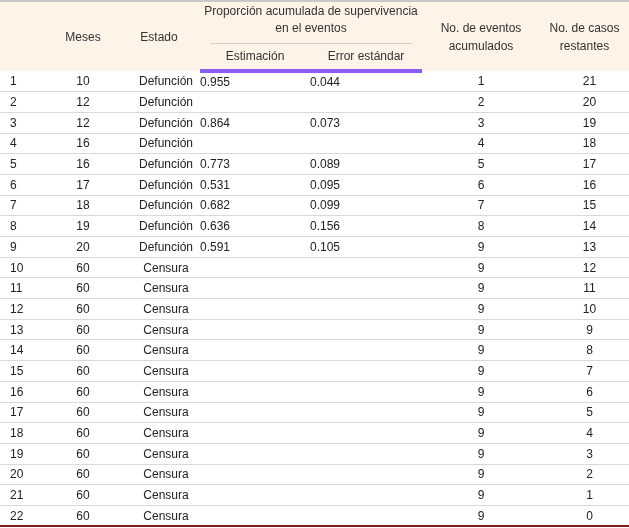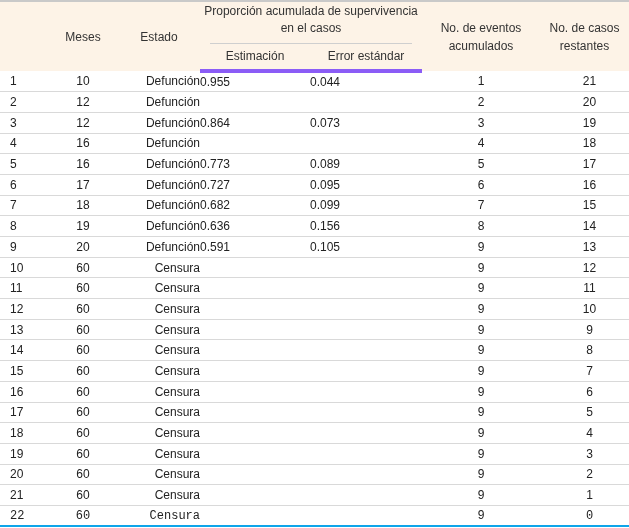--- a/index.html
+++ b/index.html
@@ -60,26 +60,25 @@
     }
     tbody tr {
       height: 20.7px;
     }
     tbody td {
       border-bottom: 1.5px solid #d9d9d9;
       padding: 0;
       white-space: nowrap;
     }
     tbody tr:last-child td {
-      border-bottom: 2px solid #0ea5e9;
-      font-family: Liberation Mono, monospace;
+      border-bottom: 2px solid #7f1d1d;
     }
     .c-idx { text-align: left; padding-left: 10px; }
     .c-mes { text-align: center; }
-    .c-est { text-align: right; padding-left: 14px; }
+    .c-est { text-align: center; padding-left: 14px; }
     .c-num { text-align: left; }
     .c-evt { text-align: center; }
     .c-rest { text-align: center; padding-left: 10px; }
   </style>
 </head>
 <body>
 
 <table>
   <colgroup>
     <col style="width:48px">
@@ -90,21 +89,21 @@
     <col style="width:118px">
     <col style="width:89px">
   </colgroup>
   <thead>
     <tr class="h1">
       <th rowspan="2"></th>
       <th rowspan="2" class="tall">Meses</th>
       <th rowspan="2" class="tall">Estado</th>
       <th colspan="2" class="group">
         <span>Proporción acumulada de supervivencia</span><br>
-        <span>en el casos</span>
+        <span>en el eventos</span>
       </th>
       <th rowspan="2" class="tall">
         <span>No. de eventos</span><br>
         <span>acumulados</span>
       </th>
       <th rowspan="2" class="tall">
         <span>No. de casos</span><br>
         <span>restantes</span>
       </th>
     </tr>
@@ -156,21 +155,21 @@
         <td class="c-est">Defunción</td>
         <td class="c-num">0.773</td>
         <td class="c-num">0.089</td>
         <td class="c-evt">5</td>
         <td class="c-rest">17</td>
       </tr>
       <tr>
         <td class="c-idx">6</td>
         <td class="c-mes">17</td>
         <td class="c-est">Defunción</td>
-        <td class="c-num">0.727</td>
+        <td class="c-num">0.531</td>
         <td class="c-num">0.095</td>
         <td class="c-evt">6</td>
         <td class="c-rest">16</td>
       </tr>
       <tr>
         <td class="c-idx">7</td>
         <td class="c-mes">18</td>
         <td class="c-est">Defunción</td>
         <td class="c-num">0.682</td>
         <td class="c-num">0.099</td>

